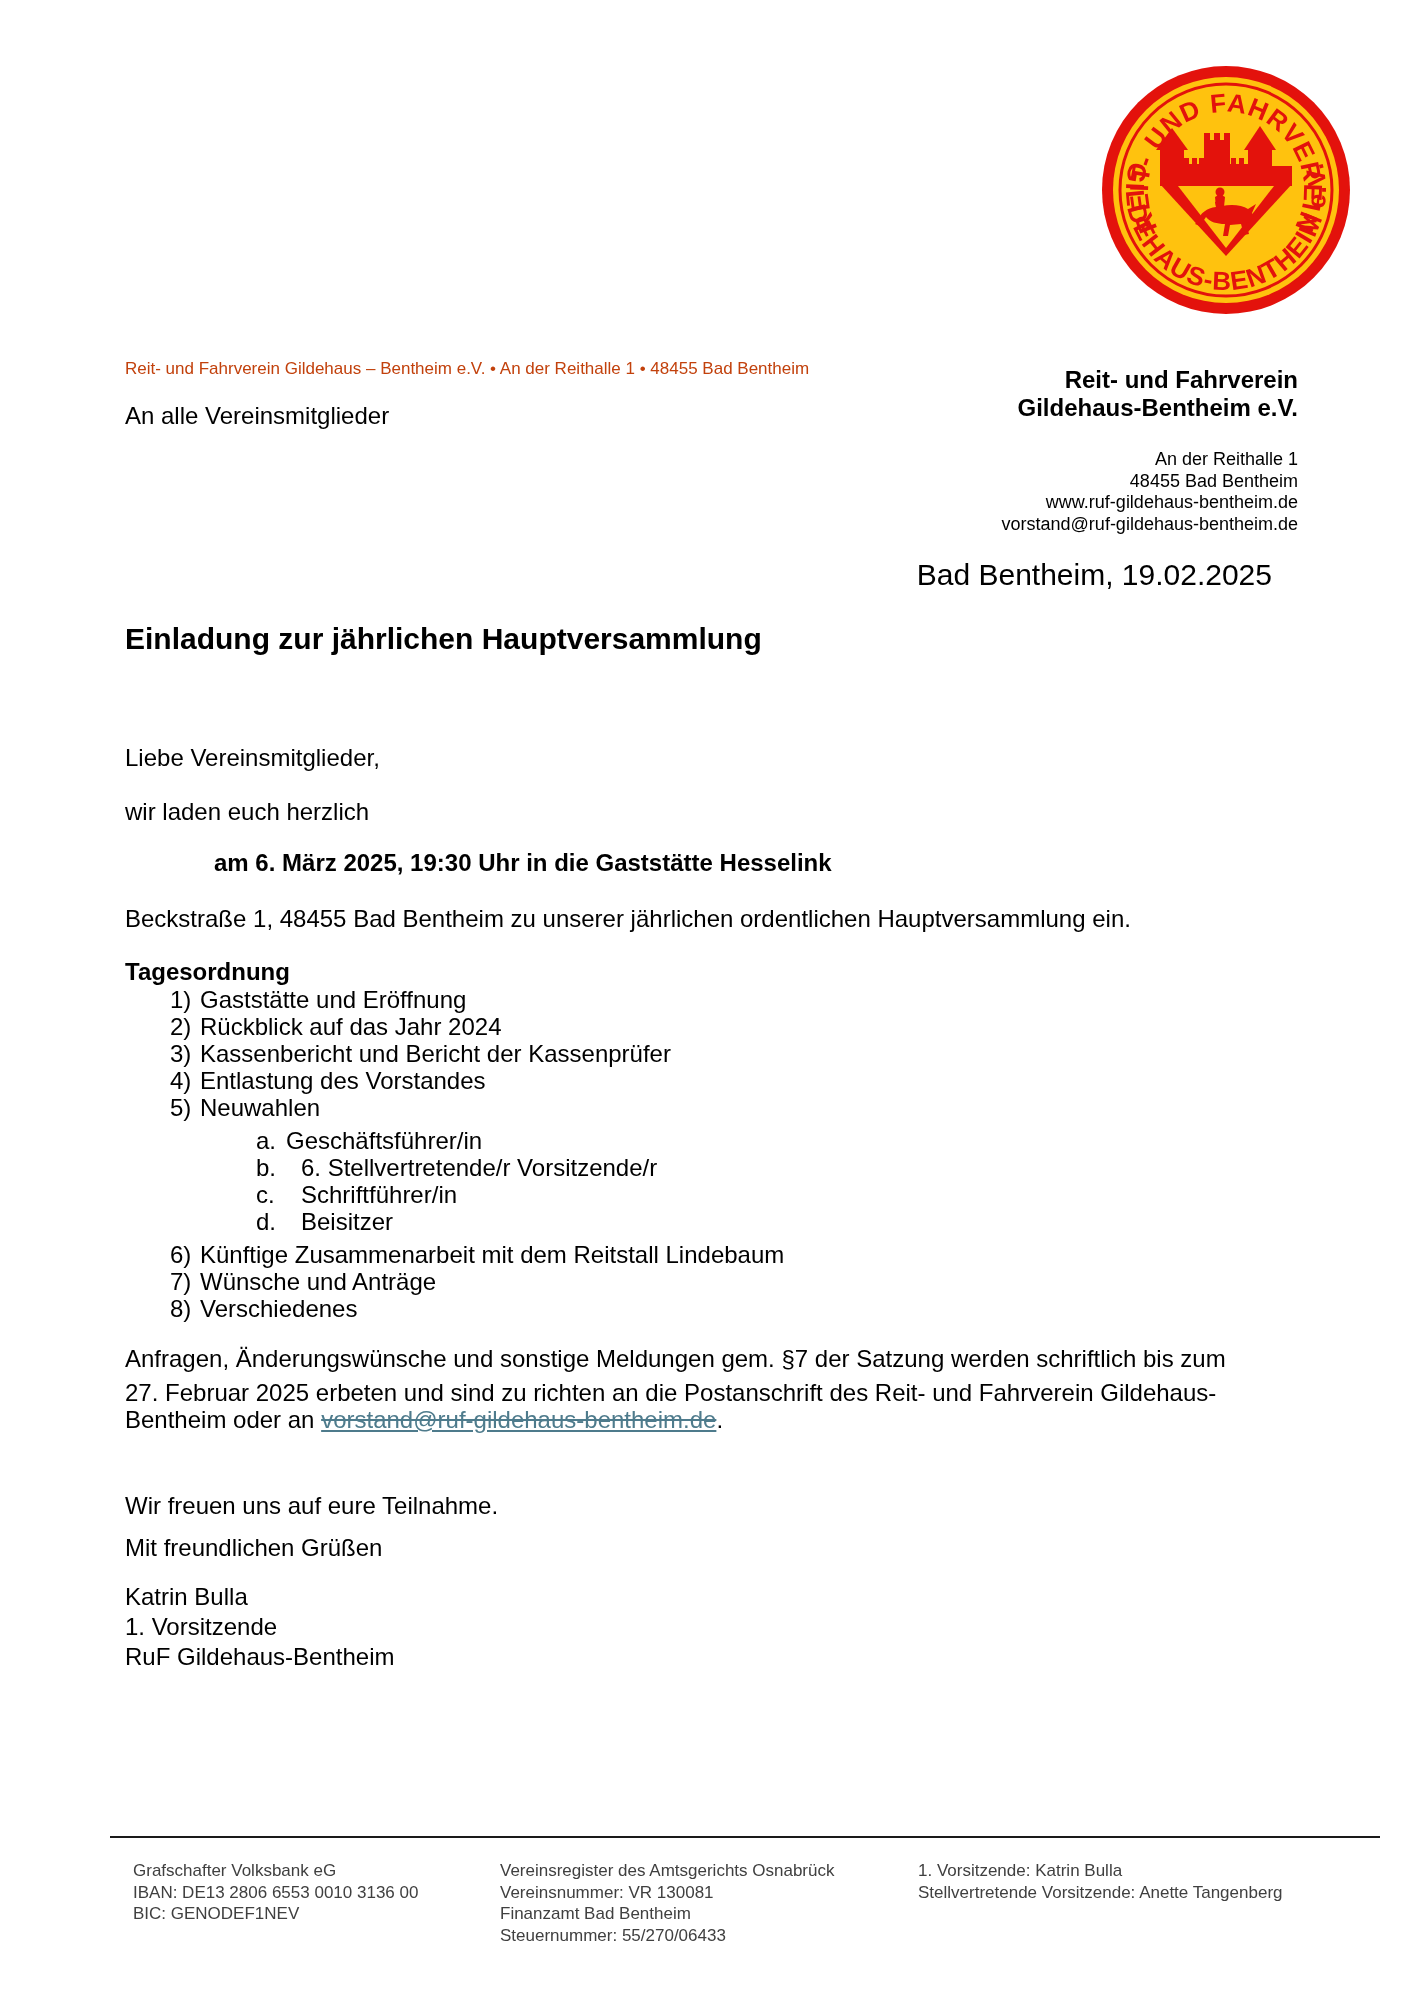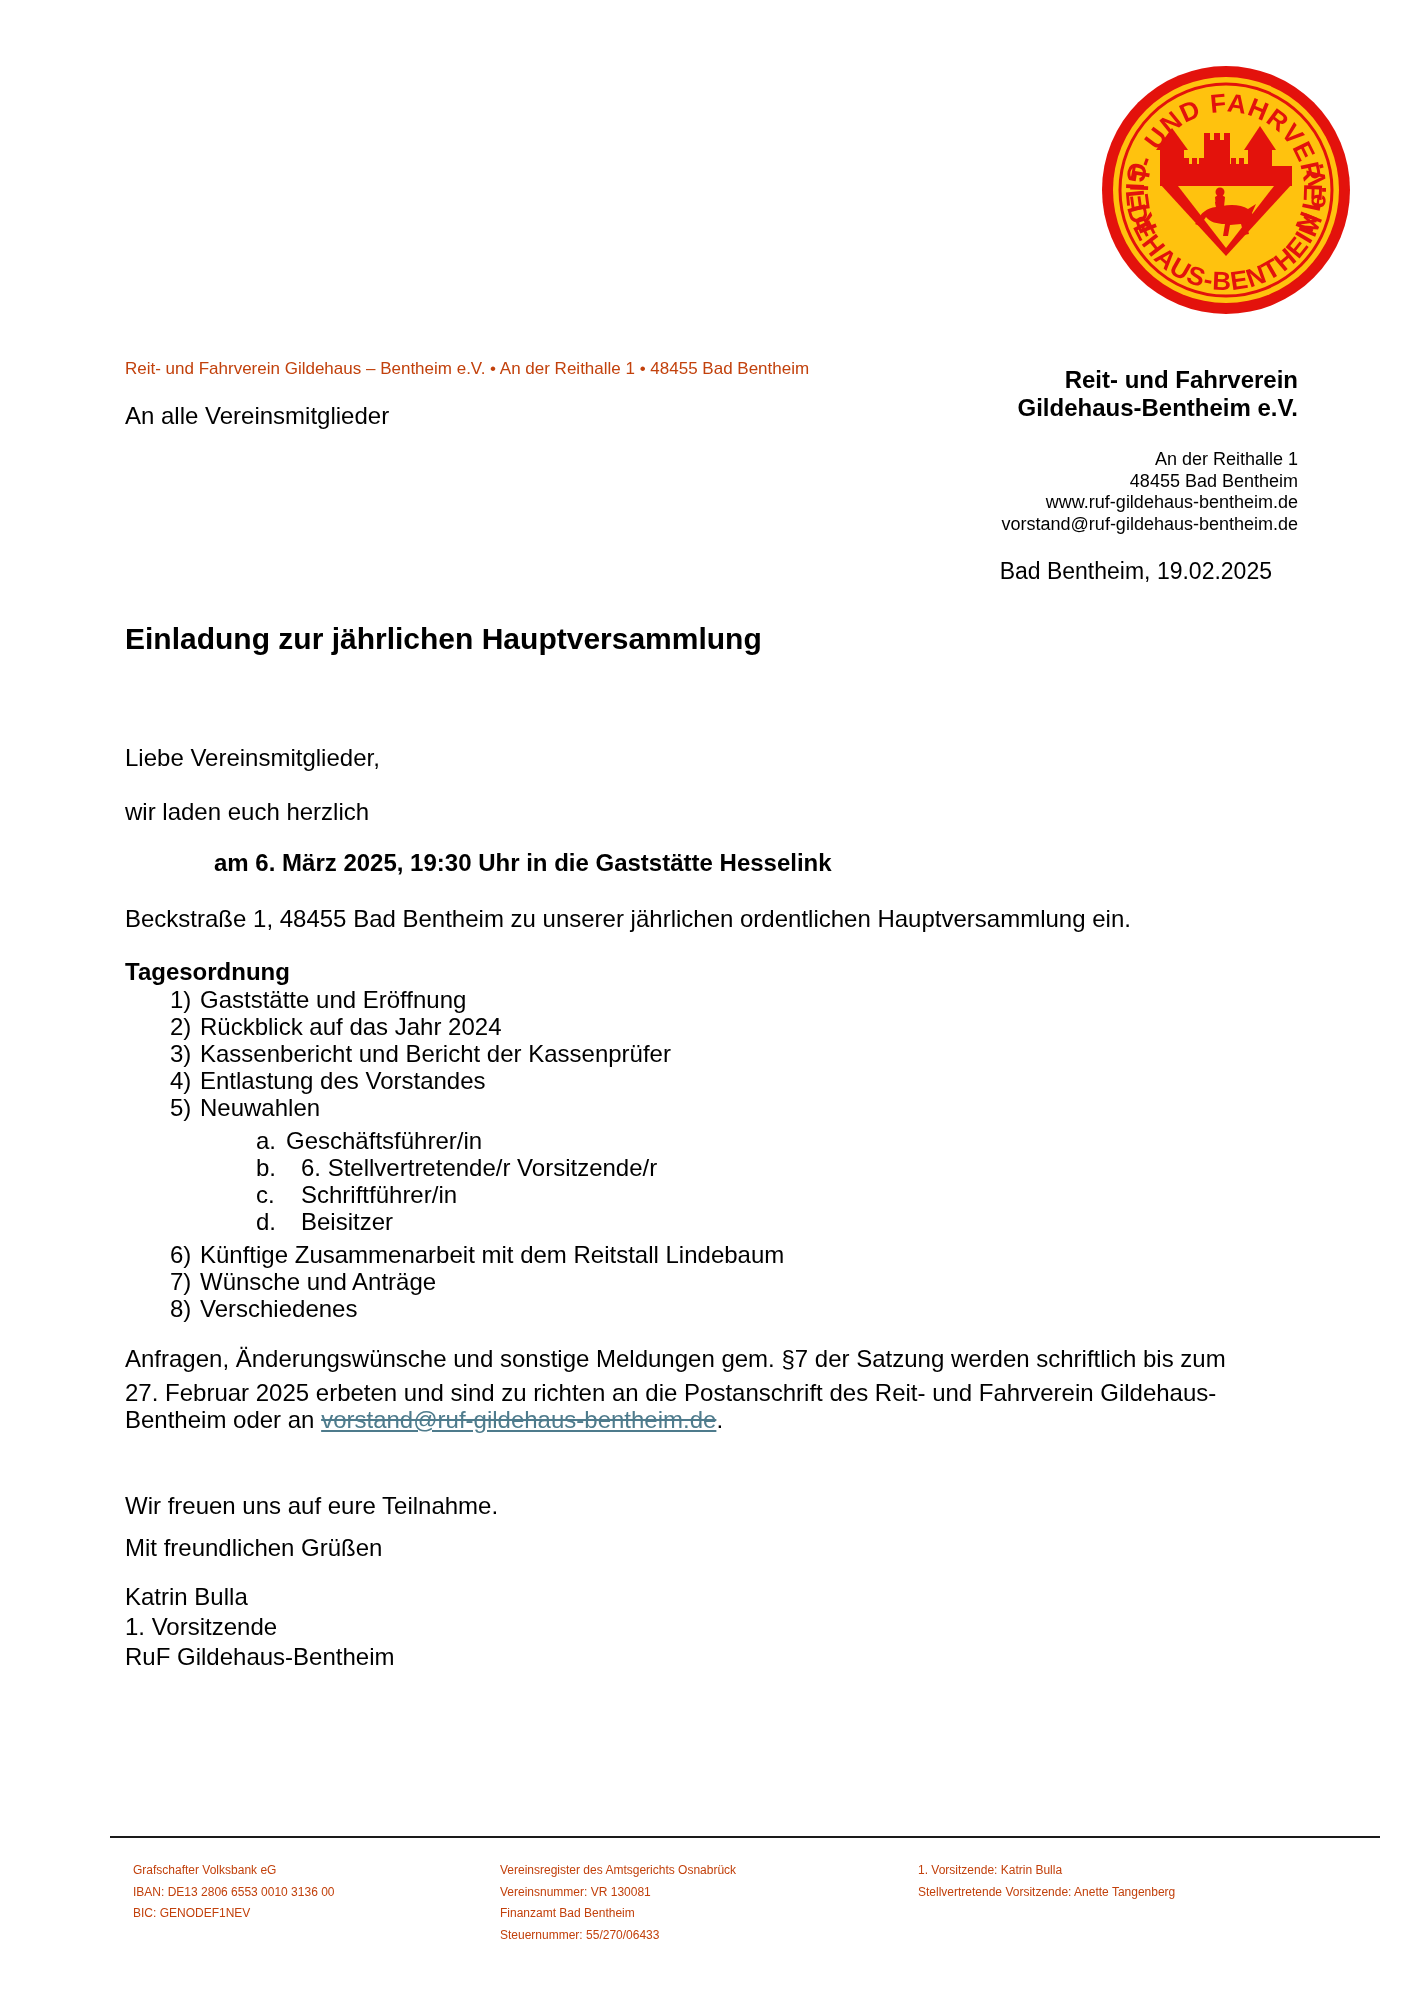--- a/index.html
+++ b/index.html
@@ -7,39 +7,39 @@
     position:relative;width:1414px;height:2000px;background:#ffffff;
     font-family:"Liberation Sans","DejaVu Sans",sans-serif;color:#000;
     overflow:hidden;
   }
   .abs{position:absolute;white-space:nowrap;line-height:1.16;}
   .sender{font-size:17px;color:#c2410c;}
   .recipient{font-size:24px;}
   .club-block{text-align:right;}
   .club-name{font-size:24px;font-weight:bold;line-height:28px;}
   .club-address{font-size:18px;line-height:21.5px;margin-top:27px;}
-  .date-line{font-size:23px;}
+  .date-line{font-size:30px;}
   .doc-title{font-size:30px;font-weight:bold;}
   .body-text{font-size:24px;}
   .bold{font-weight:bold;}
   .agenda{font-size:24px;}
   .ag-row{display:flex;line-height:27px;}
   .ag-row.gap{margin-top:6px;}
   .ag-marker{display:inline-block;width:30px;flex:0 0 30px;}
   .ag-row.sub{margin-left:86px;}
   .ag-row.sub .ag-marker{width:45px;flex:0 0 45px;}
   .ag-row.sub.first .ag-marker{width:30px;flex:0 0 30px;}
   .email-link{
     color:#4e7b8c;
     text-decoration:underline line-through;
     text-decoration-color:#4e7b8c;
   }
   .sig-block{font-size:24px;line-height:30px;}
   .footer-rule{border-top:2px solid #1a1a1a;height:0;}
-  .footer-col{font-size:12px;line-height:21.5px;color:#c2410c;}
+  .footer-col{font-size:17px;line-height:21.5px;color:#404040;}
   .logo-box{width:248px;height:248px;}
 </style>
 </head>
 <body>
 
 <div class="page">
 
   <div class="abs logo-box" style="left:1102px;top:66px;">
     <svg width="248" height="248" viewBox="0 0 248 248">
       <defs>

